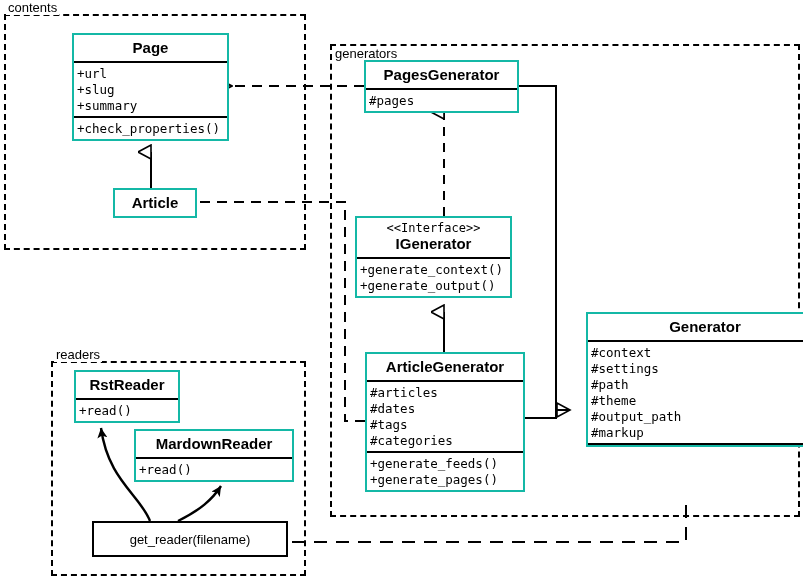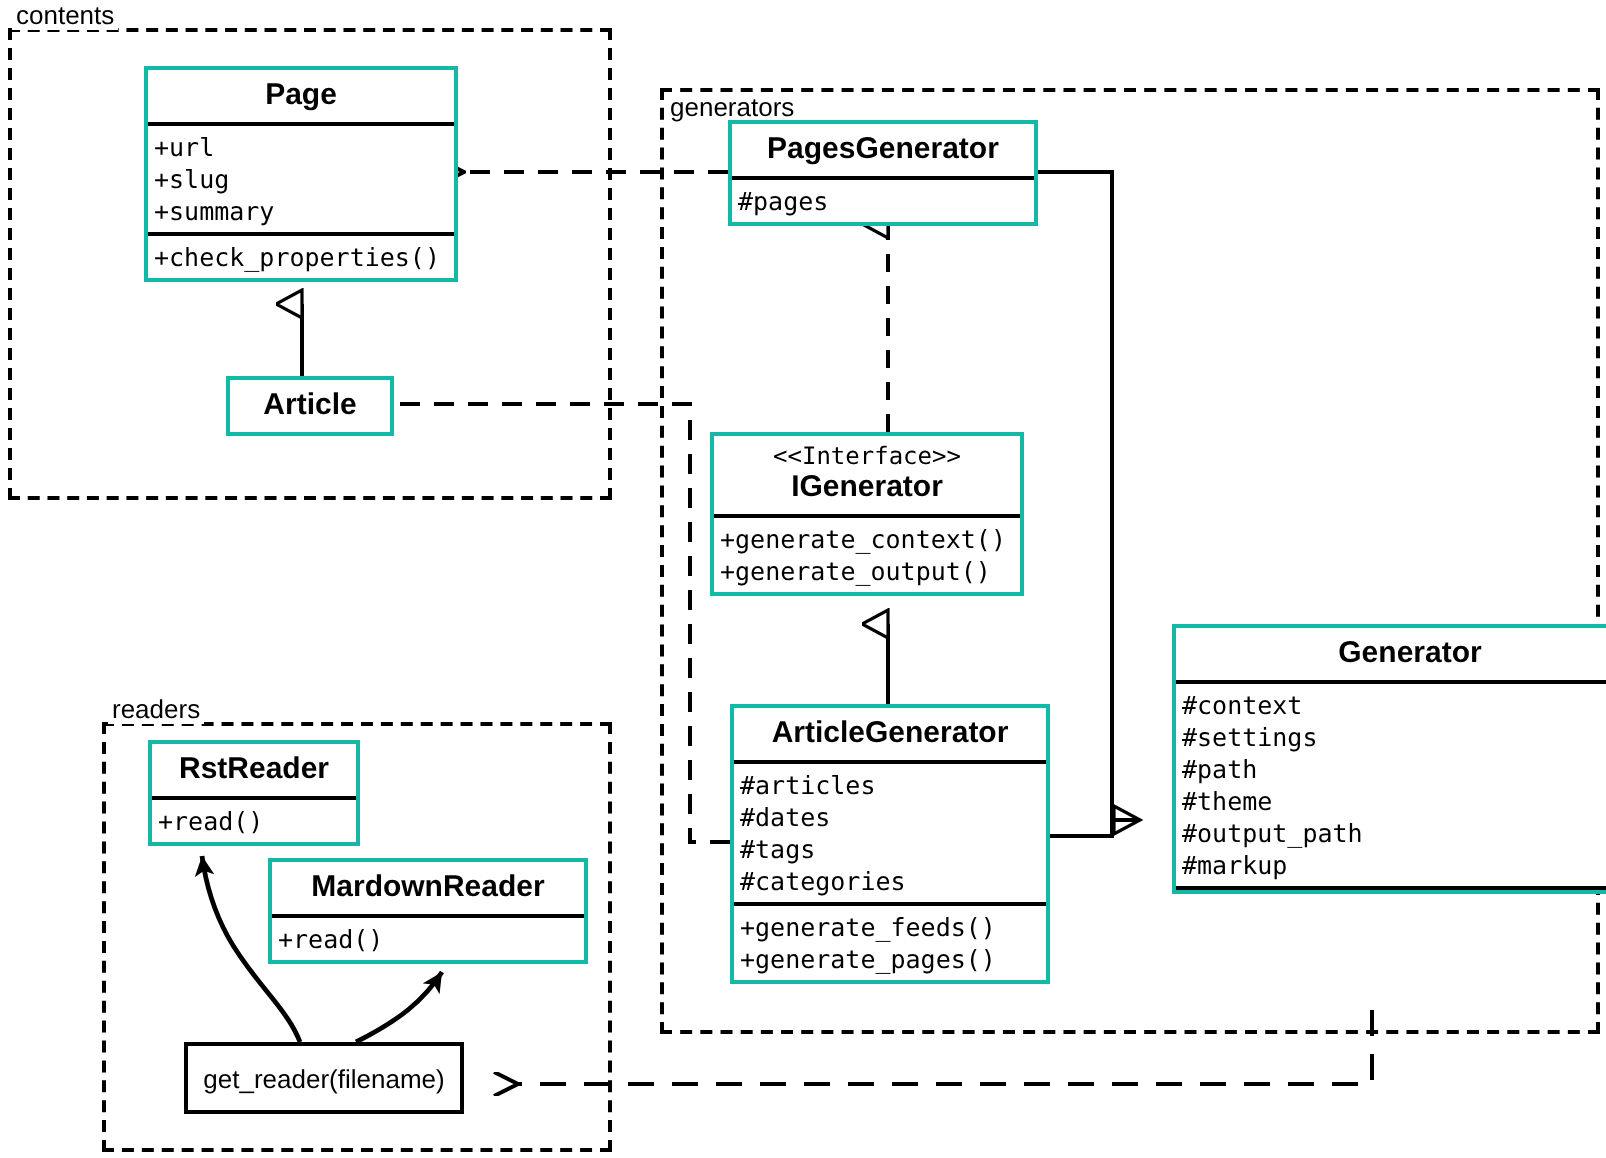--- a/index.html
+++ b/index.html
@@ -245,17 +245,17 @@
   </div>
 
   <div class="cls" style="left:134px; top:429px; width:160px;">
     <div class="cls-name">MardownReader</div>
     <div class="sep"></div>
     <div class="cls-compartment">
       <div class="member">+read()</div>
     </div>
   </div>
 
-  <div class="funcbox" style="left:92px; top:521px; width:140px; height:36px;">
+  <div class="funcbox" style="left:92px; top:521px; width:196px; height:36px;">
     <span>get_reader(filename)</span>
   </div>
 
 </div>
 
 </body></html>

